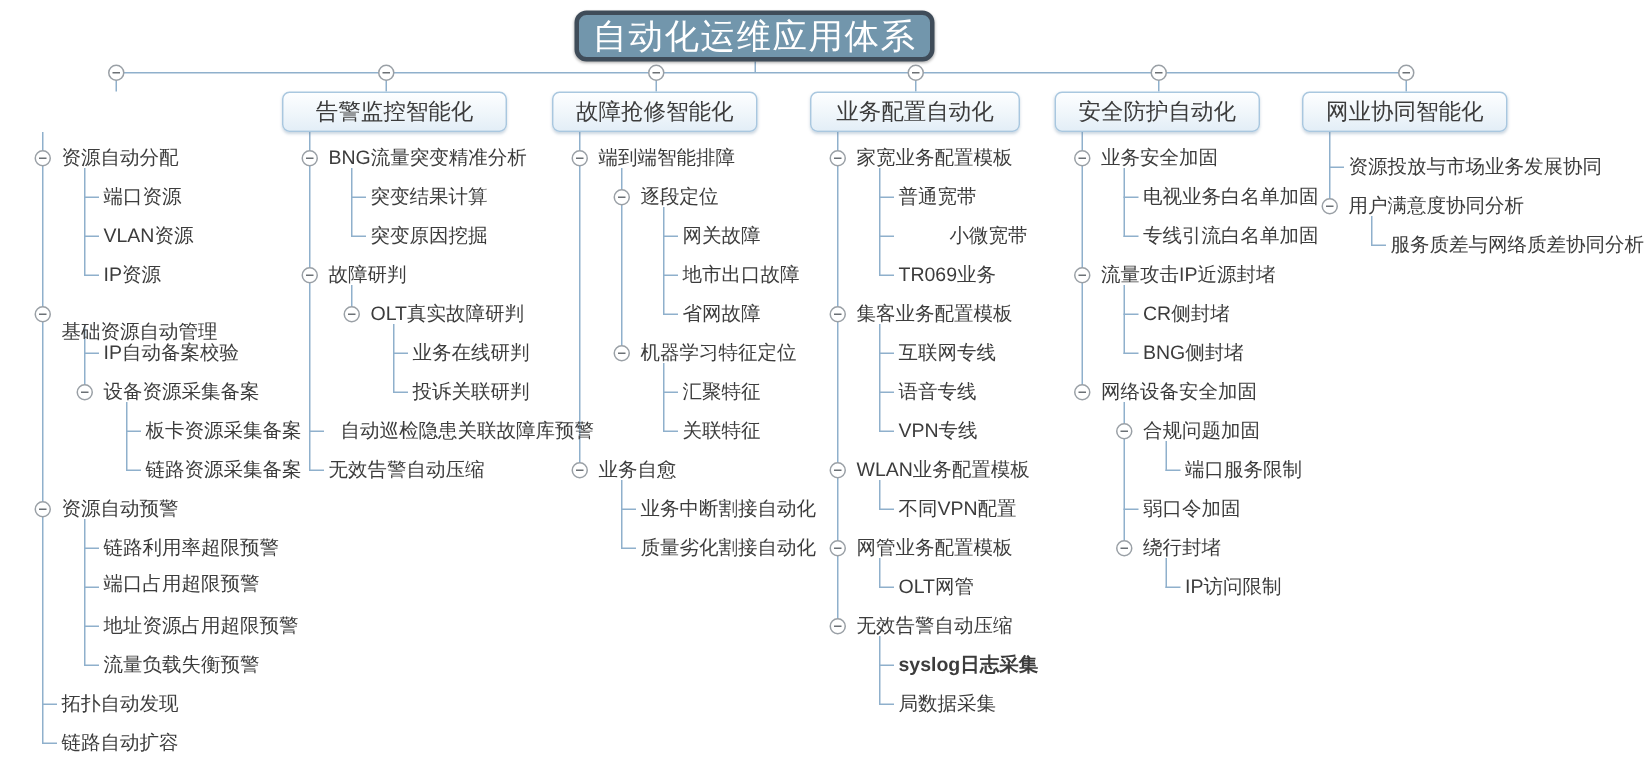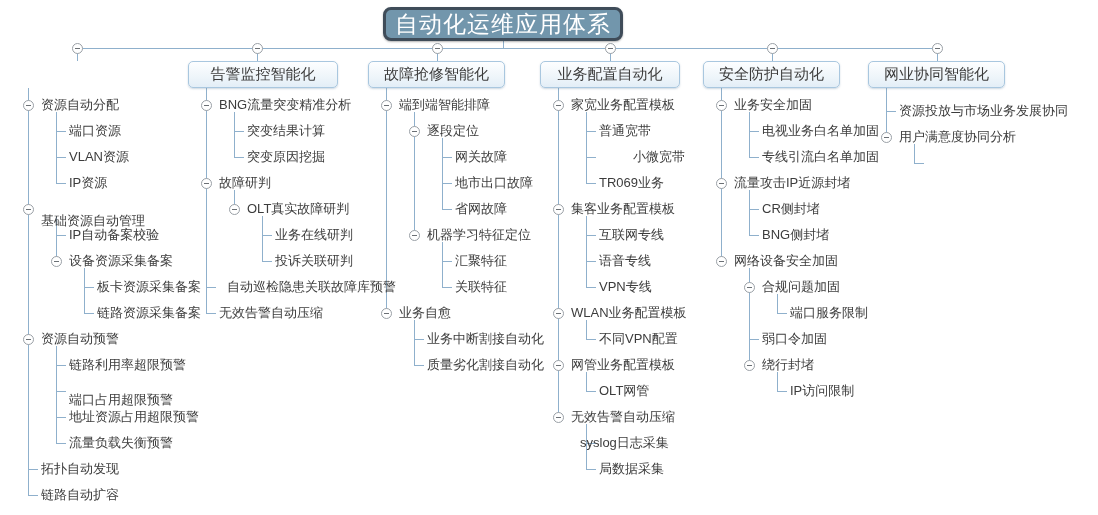--- a/index.html
+++ b/index.html
@@ -63,21 +63,21 @@
     <div class="tnode" style="left: 97px; top: 287px;">板卡资源采集备案</div>
     <div class="hline" style="left: 84px; top: 287px; width: 10px;"></div>
     <div class="tnode" style="left: 97px; top: 313px;">链路资源采集备案</div>
     <div class="hline" style="left: 84px; top: 313px; width: 10px;"></div>
     <div class="vline" style="left: 84px; top: 268px; height: 46px;"></div>
     <div class="vline" style="left: 56px; top: 216px; height: 46px;"></div>
     <div class="tnode" style="left: 41px; top: 339px;">资源自动预警</div>
     <div class="minus" style="left: 23px; top: 334px;"></div>
     <div class="tnode" style="left: 69px; top: 365px;">链路利用率超限预警</div>
     <div class="hline" style="left: 56px; top: 365px; width: 10px;"></div>
-    <div class="tnode" style="left: 69px; top: 400px;">端口占用超限预警</div>
+    <div class="tnode" style="left: 69px; top: 389px;">端口占用超限预警</div>
     <div class="hline" style="left: 56px; top: 391px; width: 10px;"></div>
     <div class="tnode" style="left: 69px; top: 417px;">地址资源占用超限预警</div>
     <div class="hline" style="left: 56px; top: 417px; width: 10px;"></div>
     <div class="tnode" style="left: 69px; top: 443px;">流量负载失衡预警</div>
     <div class="hline" style="left: 56px; top: 443px; width: 10px;"></div>
     <div class="vline" style="left: 56px; top: 346px; height: 98px;"></div>
     <div class="tnode" style="left: 41px; top: 469px;">拓扑自动发现</div>
     <div class="hline" style="left: 28px; top: 469px; width: 10px;"></div>
     <div class="tnode" style="left: 41px; top: 495px;">链路自动扩容</div>
     <div class="hline" style="left: 28px; top: 495px; width: 10px;"></div>
@@ -163,21 +163,21 @@
     <div class="tnode" style="left: 599px; top: 339px;">不同VPN配置</div>
     <div class="hline" style="left: 586px; top: 339px; width: 10px;"></div>
     <div class="vline" style="left: 586px; top: 320px; height: 20px;"></div>
     <div class="tnode" style="left: 571px; top: 365px;">网管业务配置模板</div>
     <div class="minus" style="left: 553px; top: 360px;"></div>
     <div class="tnode" style="left: 599px; top: 391px;">OLT网管</div>
     <div class="hline" style="left: 586px; top: 391px; width: 10px;"></div>
     <div class="vline" style="left: 586px; top: 372px; height: 20px;"></div>
     <div class="tnode" style="left: 571px; top: 417px;">无效告警自动压缩</div>
     <div class="minus" style="left: 553px; top: 412px;"></div>
-    <div class="tnode" style="left: 580px; top: 443px;">syslog日志采集</div>
+    <div class="tnode" style="left: 599px; top: 443px; font-weight: bold;">syslog日志采集</div>
     <div class="hline" style="left: 586px; top: 443px; width: 10px;"></div>
     <div class="tnode" style="left: 599px; top: 469px;">局数据采集</div>
     <div class="hline" style="left: 586px; top: 469px; width: 10px;"></div>
     <div class="vline" style="left: 586px; top: 424px; height: 46px;"></div>
     <div class="vline" style="left: 558px; top: 88px; height: 330px;"></div>
     <div class="vline" style="left: 772px; top: 48px; height: 13px;"></div>
     <div class="minus" style="left: 767px; top: 43px;"></div>
     <div class="branch-box" style="left: 703px; width: 137px;">安全防护自动化</div>
     <div class="tnode" style="left: 734px; top: 105px;">业务安全加固</div>
     <div class="minus" style="left: 716px; top: 100px;"></div>
@@ -209,16 +209,17 @@
     <div class="vline" style="left: 777px; top: 372px; height: 20px;"></div>
     <div class="vline" style="left: 749px; top: 268px; height: 98px;"></div>
     <div class="vline" style="left: 721px; top: 88px; height: 174px;"></div>
     <div class="vline" style="left: 937px; top: 48px; height: 13px;"></div>
     <div class="minus" style="left: 932px; top: 43px;"></div>
     <div class="branch-box" style="left: 868px; width: 137px;">网业协同智能化</div>
     <div class="tnode" style="left: 899px; top: 111px;">资源投放与市场业务发展协同</div>
     <div class="hline" style="left: 886px; top: 111px; width: 10px;"></div>
     <div class="tnode" style="left: 899px; top: 137px;">用户满意度协同分析</div>
     <div class="minus" style="left: 881px; top: 132px;"></div>
+    <div class="tnode" style="left: 927px; top: 163px;">服务质差与网络质差协同分析</div>
     <div class="hline" style="left: 914px; top: 163px; width: 10px;"></div>
     <div class="vline" style="left: 914px; top: 144px; height: 20px;"></div>
     <div class="vline" style="left: 886px; top: 88px; height: 50px;"></div>
   </div>
 
 </body></html>

